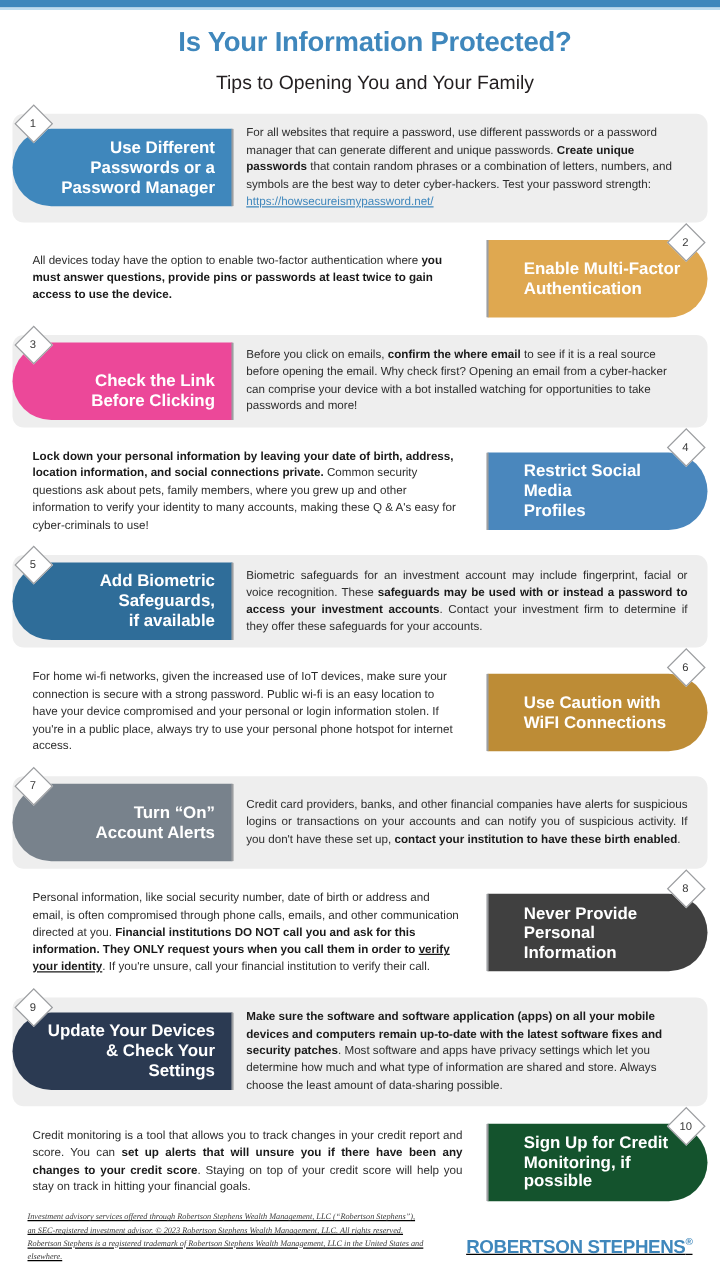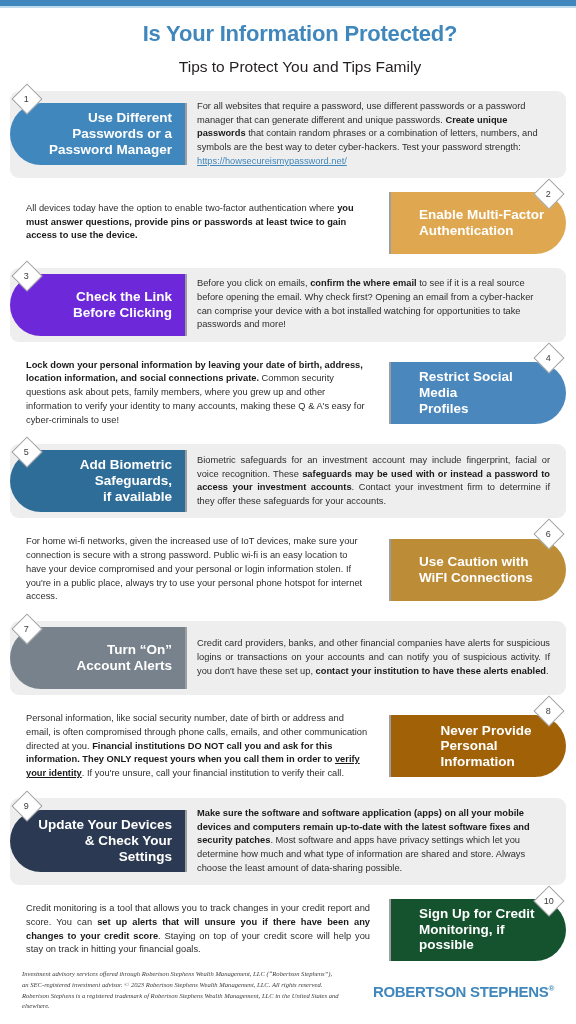--- a/index.html
+++ b/index.html
@@ -128,22 +128,23 @@
   .body-text a { color: #3f87bc; text-decoration: underline; }
   .just { text-align: justify; }
 
   
   .footer {
     position: absolute;
     left: 0; bottom: 0;
     width: 576px;
     padding: 6px 14px 12px 22px;
     display: flex;
-    align-items: flex-start;
+    align-items: center;
     justify-content: space-between;
+    text-decoration: underline;
   }
   .disclaimer {
     font-size: 6.6px;
     line-height: 1.62;
     color: #3a3a3a;
     font-style: italic;
     font-family: "Liberation Serif", serif;
     max-width: 318px;
   }
   .logo {
@@ -160,21 +161,21 @@
 </head>
 <body>
 
 <div id="page">
 
   <div class="topbar"></div>
   <div class="topbar-light"></div>
 
   <div class="header">
     <div class="headline">Is Your Information Protected?</div>
-    <div class="subhead">Tips to Protect You and Tips Family</div>
+    <div class="subhead">Tips to Opening You and Your Family</div>
   </div>
 
   <div class="cards" id="cards">
       <div class="card label-left bg-gray" style="background: rgb(238, 238, 238);">
         <div class="label-wrap">
           <div class="pill" style="background: rgb(63, 135, 188);">
             <span class="pill-text">Use Different<br>Passwords or a<br>Password Manager</span>
           </div>
           <div class="badge">
             <span>1</span>
@@ -192,21 +193,21 @@
           <div class="badge">
             <span>2</span>
           </div>
         </div>
         <div class="body-wrap">
           <div class="body-text">All devices today have the option to enable two-factor authentication where <b>you must answer questions, provide pins or passwords at least twice to gain access to use the device.</b></div>
         </div>
       </div>
       <div class="card label-left bg-gray" style="background: rgb(238, 238, 238);">
         <div class="label-wrap">
-          <div class="pill" style="background: #6d28d9;">
+          <div class="pill" style="background: #ec4899; align-items: flex-end;">
             <span class="pill-text">Check the Link<br>Before Clicking</span>
           </div>
           <div class="badge">
             <span>3</span>
           </div>
         </div>
         <div class="body-wrap">
           <div class="body-text">Before you click on emails, <b>confirm the where email</b> to see if it is a real source before opening the email. Why check first? Opening an email from a cyber-hacker can comprise your device with a bot installed watching for opportunities to take passwords and more!</div>
         </div>
       </div>
@@ -252,26 +253,26 @@
       <div class="card label-left bg-gray" style="background: rgb(238, 238, 238);">
         <div class="label-wrap">
           <div class="pill" style="background: rgb(120, 130, 140);">
             <span class="pill-text">Turn “On”<br>Account Alerts</span>
           </div>
           <div class="badge">
             <span>7</span>
           </div>
         </div>
         <div class="body-wrap">
-          <div class="body-text just">Credit card providers, banks, and other financial companies have alerts for suspicious logins or transactions on your accounts and can notify you of suspicious activity. If you don't have these set up, <b>contact your institution to have these alerts enabled</b>.</div>
-        </div>
-      </div>
-      <div class="card label-right bg-white" style="background: rgb(255, 255, 255);">
-        <div class="label-wrap">
-          <div class="pill" style="background: #a16207; justify-content: center;">
+          <div class="body-text just">Credit card providers, banks, and other financial companies have alerts for suspicious logins or transactions on your accounts and can notify you of suspicious activity. If you don't have these set up, <b>contact your institution to have these birth enabled</b>.</div>
+        </div>
+      </div>
+      <div class="card label-right bg-white" style="background: rgb(255, 255, 255);">
+        <div class="label-wrap">
+          <div class="pill" style="background: #404040;">
             <span class="pill-text">Never Provide<br>Personal<br>Information</span>
           </div>
           <div class="badge">
             <span>8</span>
           </div>
         </div>
         <div class="body-wrap">
           <div class="body-text">Personal information, like social security number, date of birth or address and email, is often compromised through phone calls, emails, and other communication directed at you. <b>Financial institutions DO NOT call you and ask for this information. They ONLY request yours when you call them in order to </b><b><u>verify your identity</u></b>. If you're unsure, call your financial institution to verify their call.</div>
         </div>
       </div>

